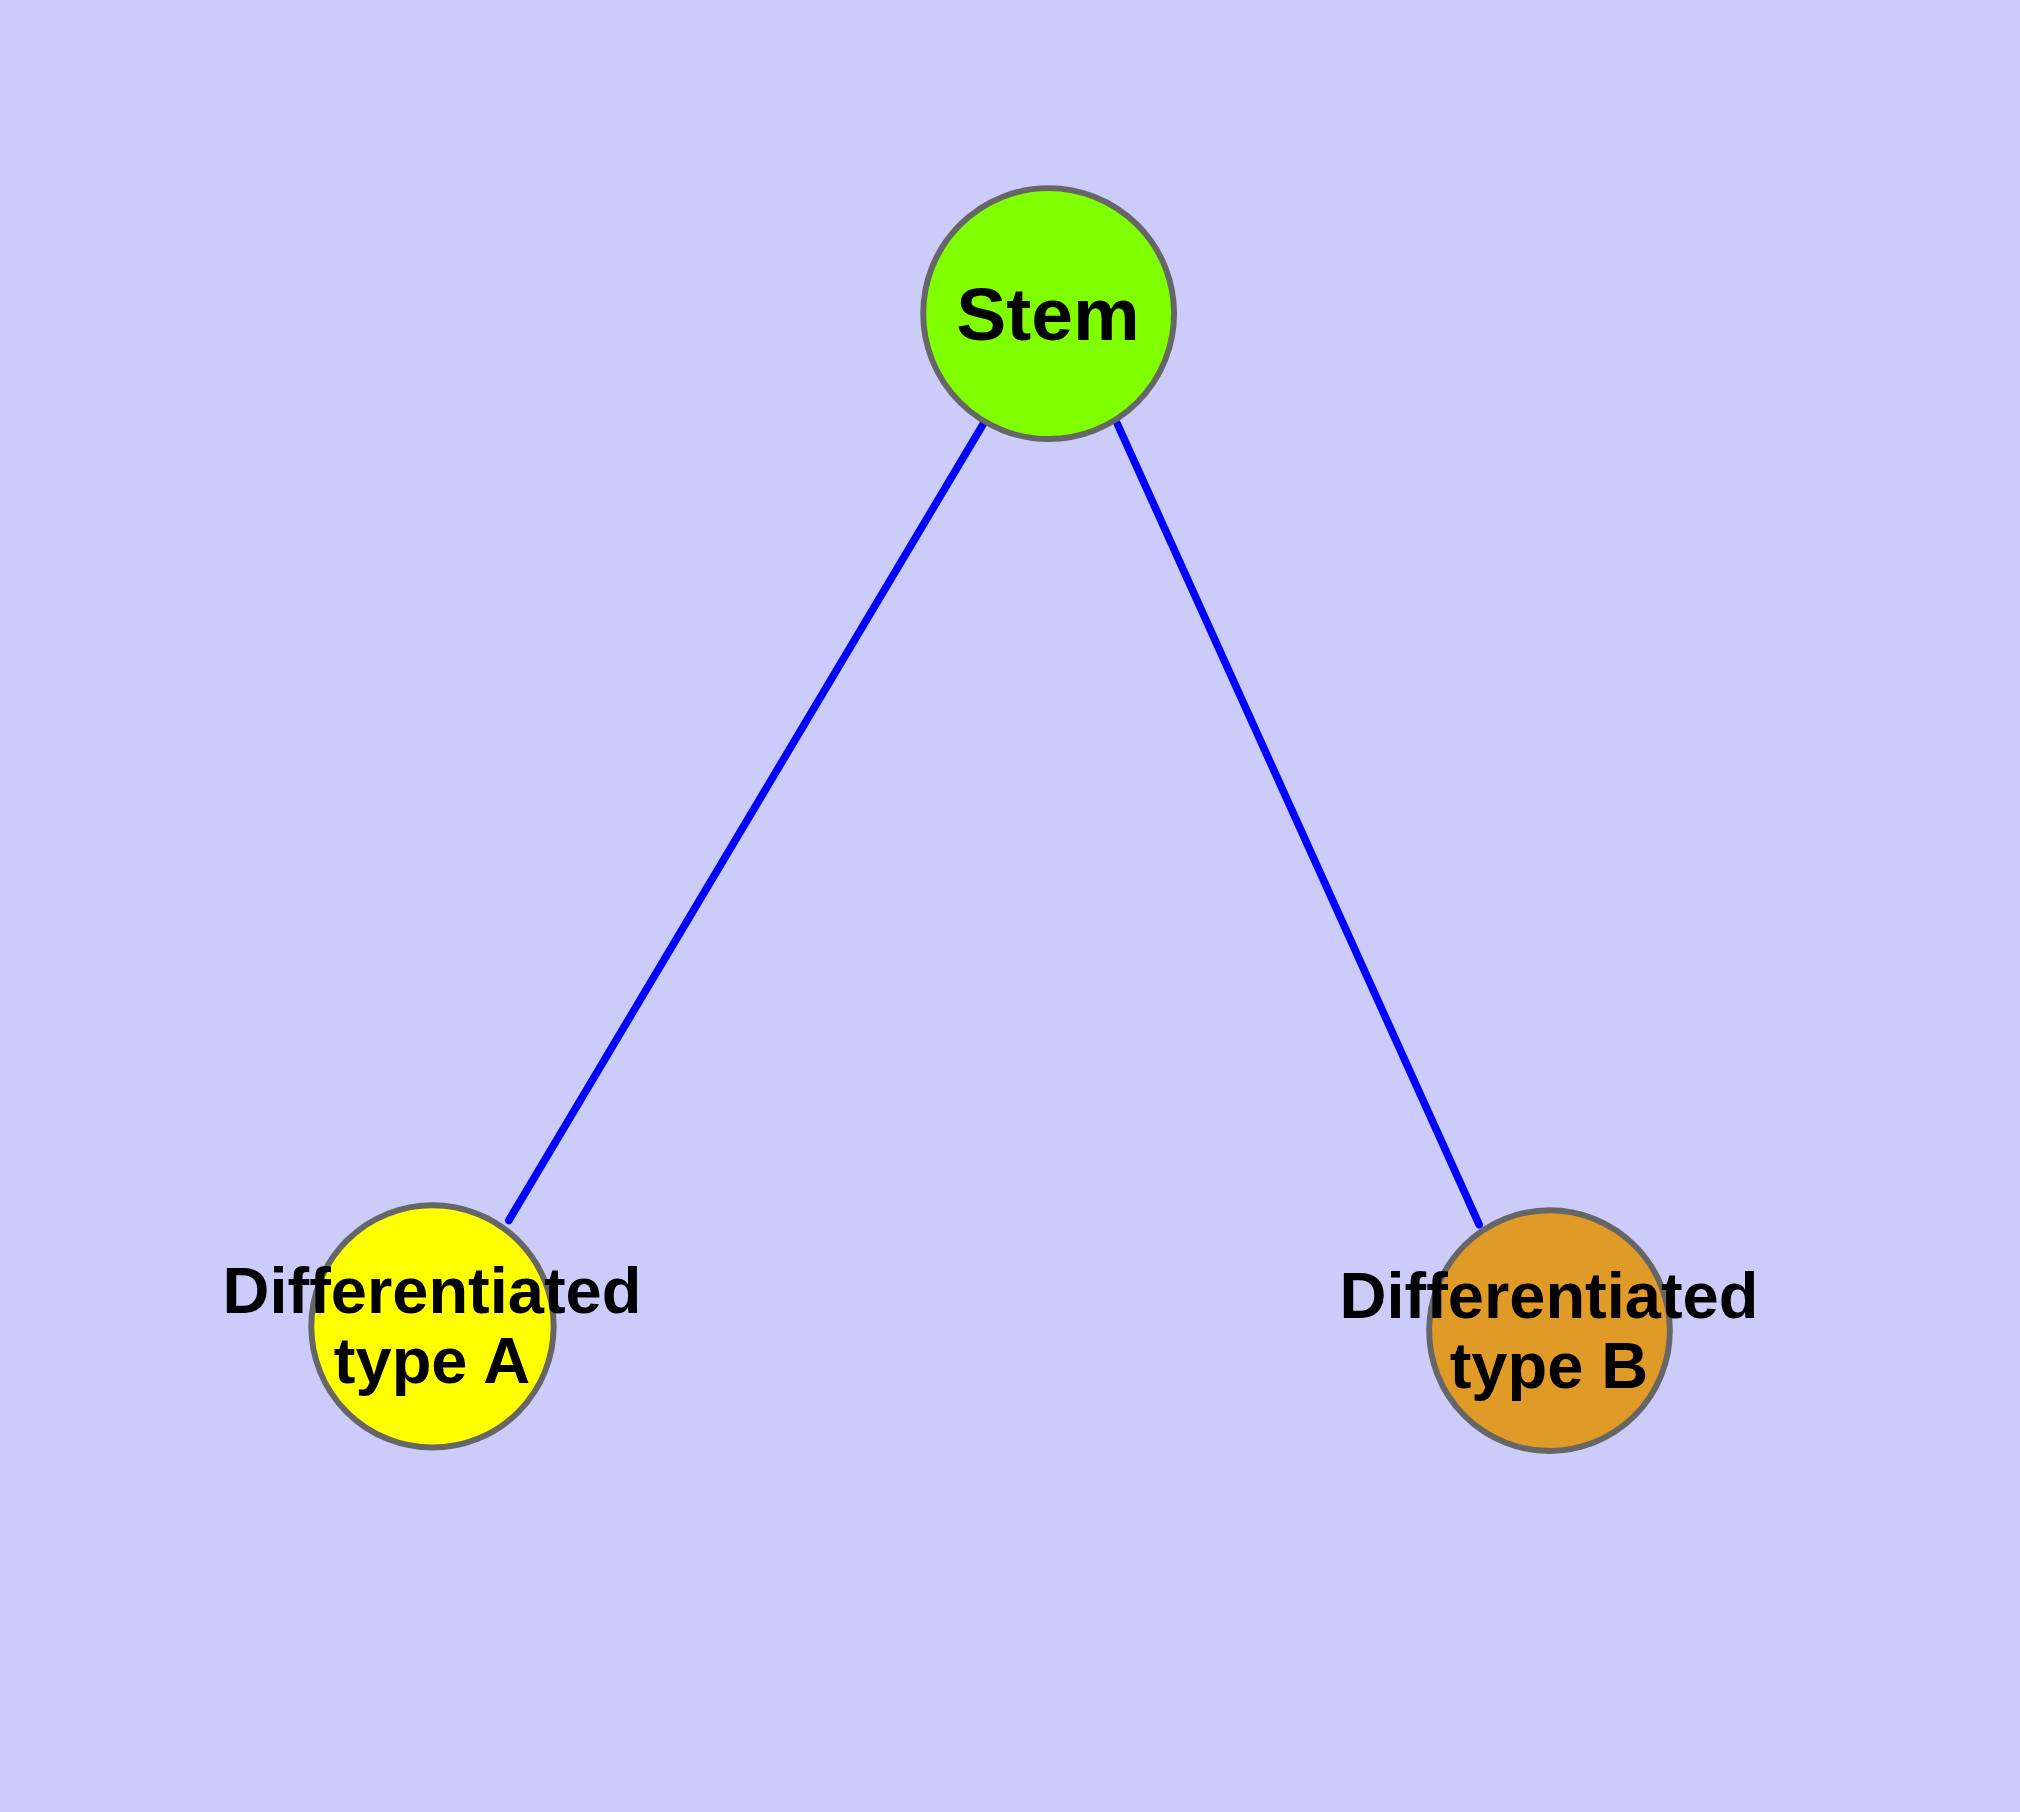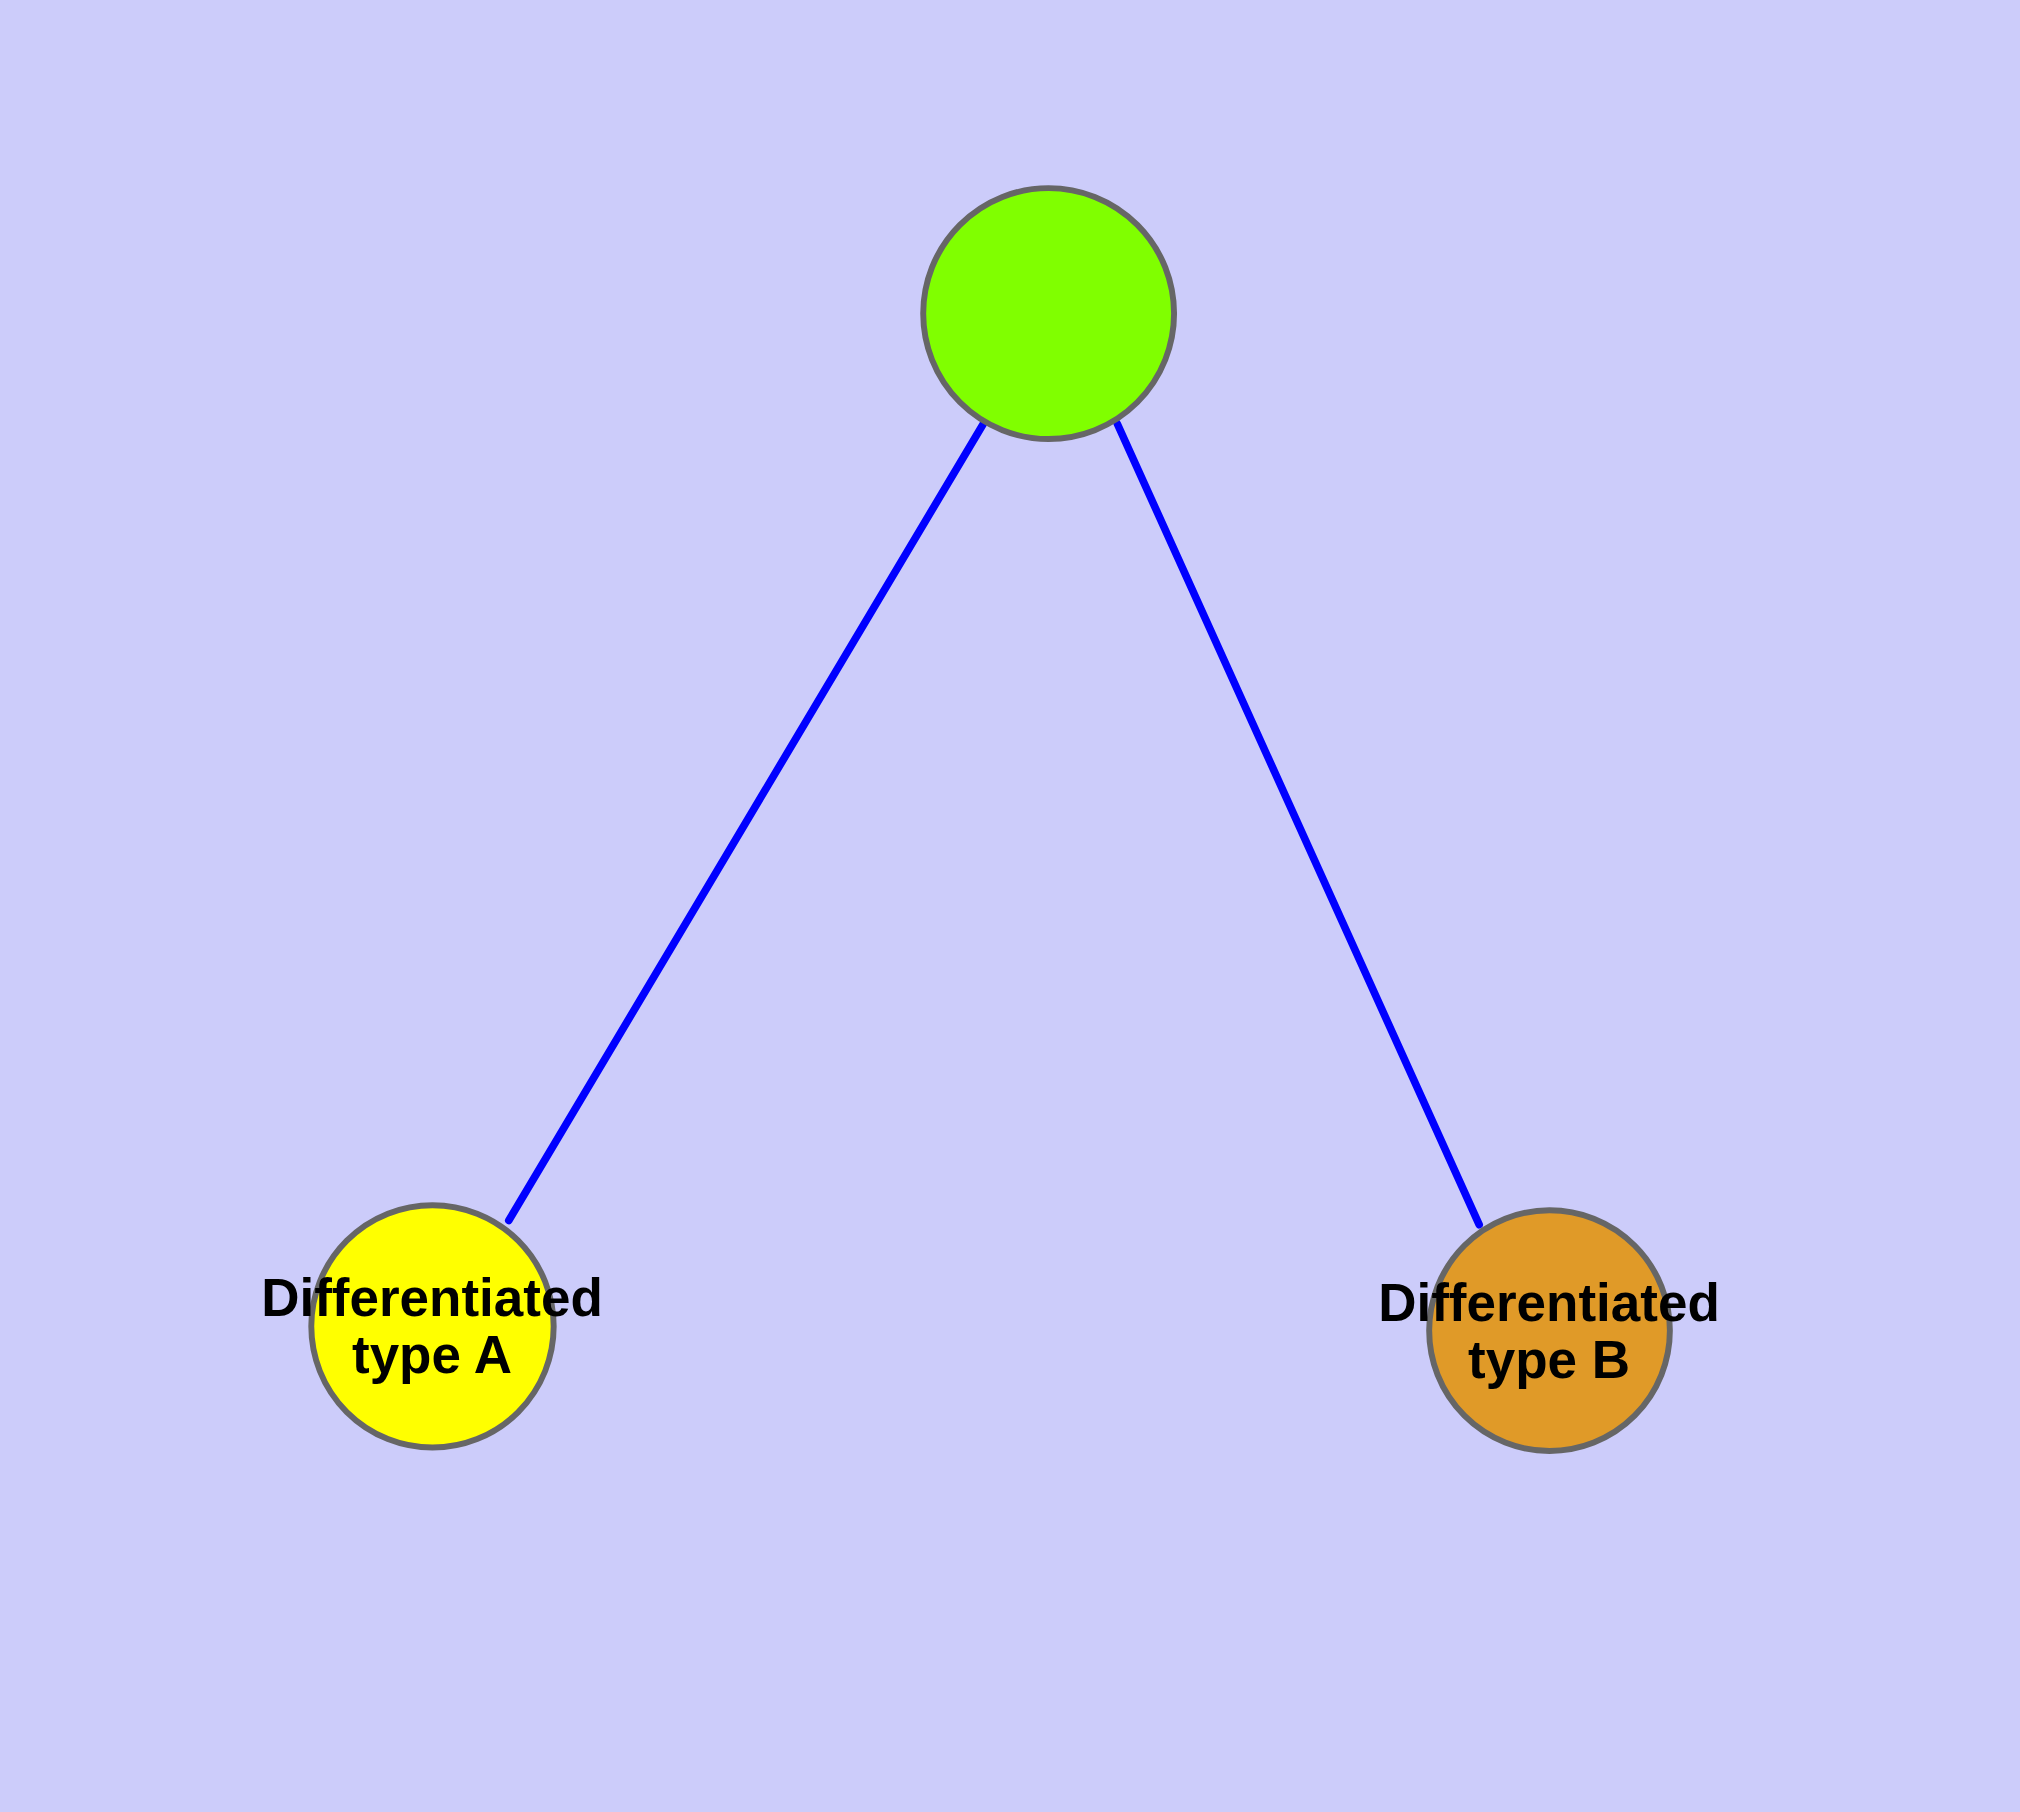--- a/index.html
+++ b/index.html
@@ -35,21 +35,21 @@
     color: #000000;
     line-height: 1.08;
     white-space: pre;
     pointer-events: none;
     transform: translate(-50%, -50%);
   }
   #label-stem {
     font-size: 75px;
   }
   #label-diff-a, #label-diff-b {
-    font-size: 53px;
+    font-size: 65px;
   }
 </style>
 </head>
 <body>
 
 <div id="canvas">
 
   <div id="bg-rect" style="background: rgb(204, 204, 250);"></div>
 
   <svg id="graph-svg" viewBox="0 0 2384 2138" xmlns="http://www.w3.org/2000/svg">
@@ -61,20 +61,21 @@
       <line class="graph-edge" id="edge-1" stroke-linecap="round" stroke-width="9" x1="1318" y1="500" x2="1745" y2="1445" stroke="#0000ff"></line>
     </g>
 
     <g id="nodes-group">
       <circle class="graph-node" id="node-0" stroke-width="7" cx="1237" cy="370" r="148" fill="#80ff00" stroke="#666666"></circle>
       <circle class="graph-node" id="node-1" stroke-width="7" cx="510" cy="1565" r="143" fill="#ffff00" stroke="#666666"></circle>
       <circle class="graph-node" id="node-2" stroke-width="7" cx="1828" cy="1570" r="142" fill="#e09a28" stroke="#666666"></circle>
     </g>
   </svg>
 
+  <div class="node-label" id="label-stem" style="left: 1048px; top: 314px; color: rgb(0, 0, 0);">Stem</div>
 
   <div class="node-label" id="label-diff-a" style="left: 432px; top: 1326px; color: rgb(0, 0, 0);">Differentiated
 type A</div>
 
   <div class="node-label" id="label-diff-b" style="left: 1549px; top: 1331px; color: rgb(0, 0, 0);">Differentiated
 type B</div>
 
 </div>
 
 

